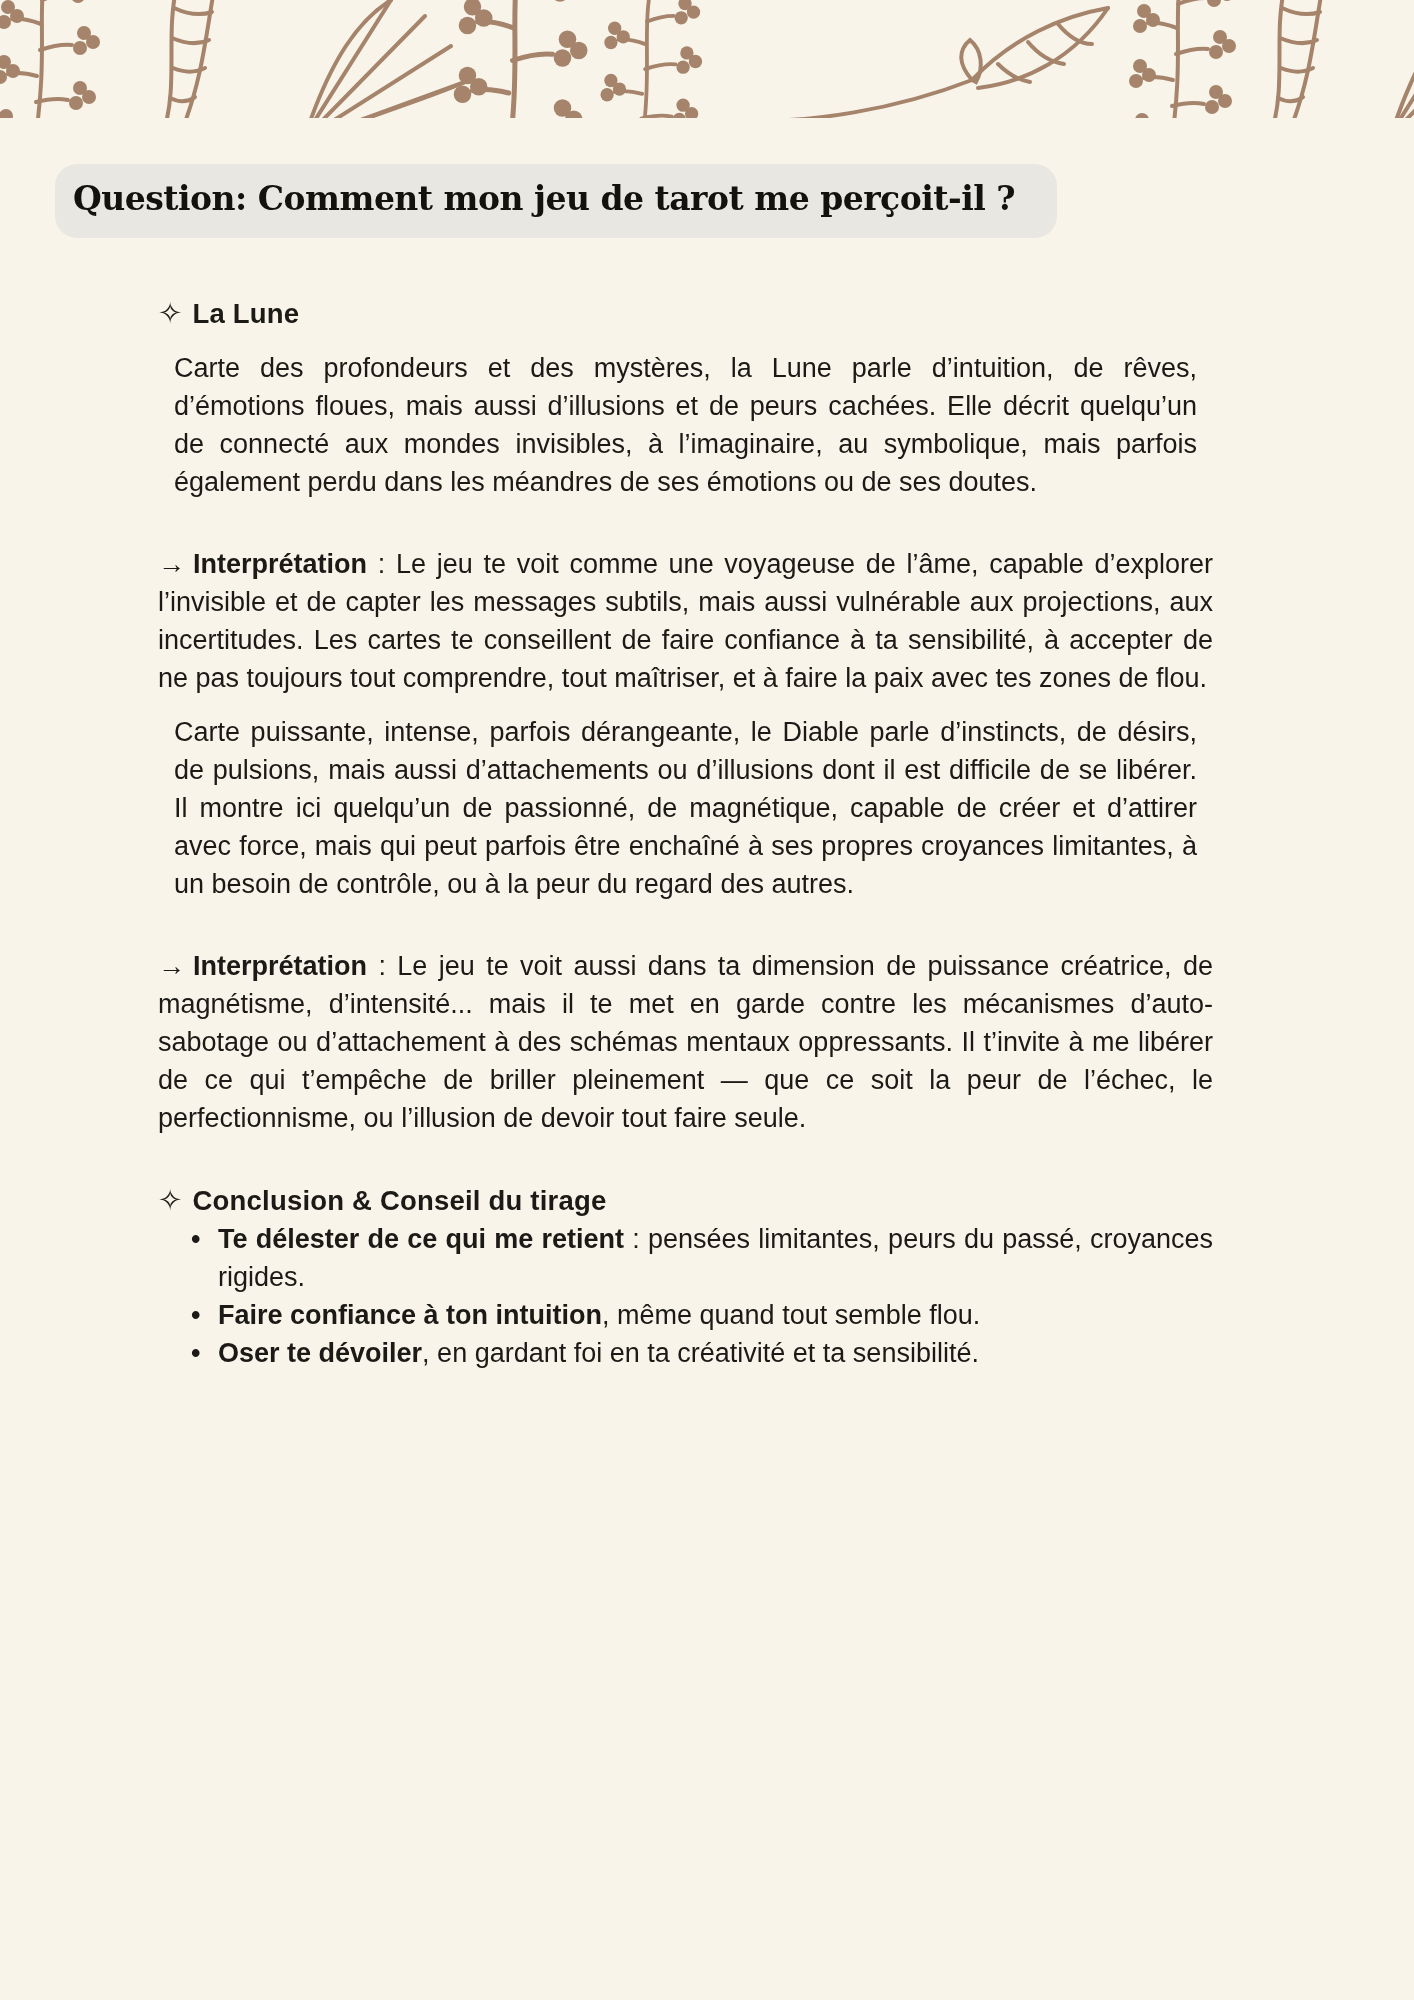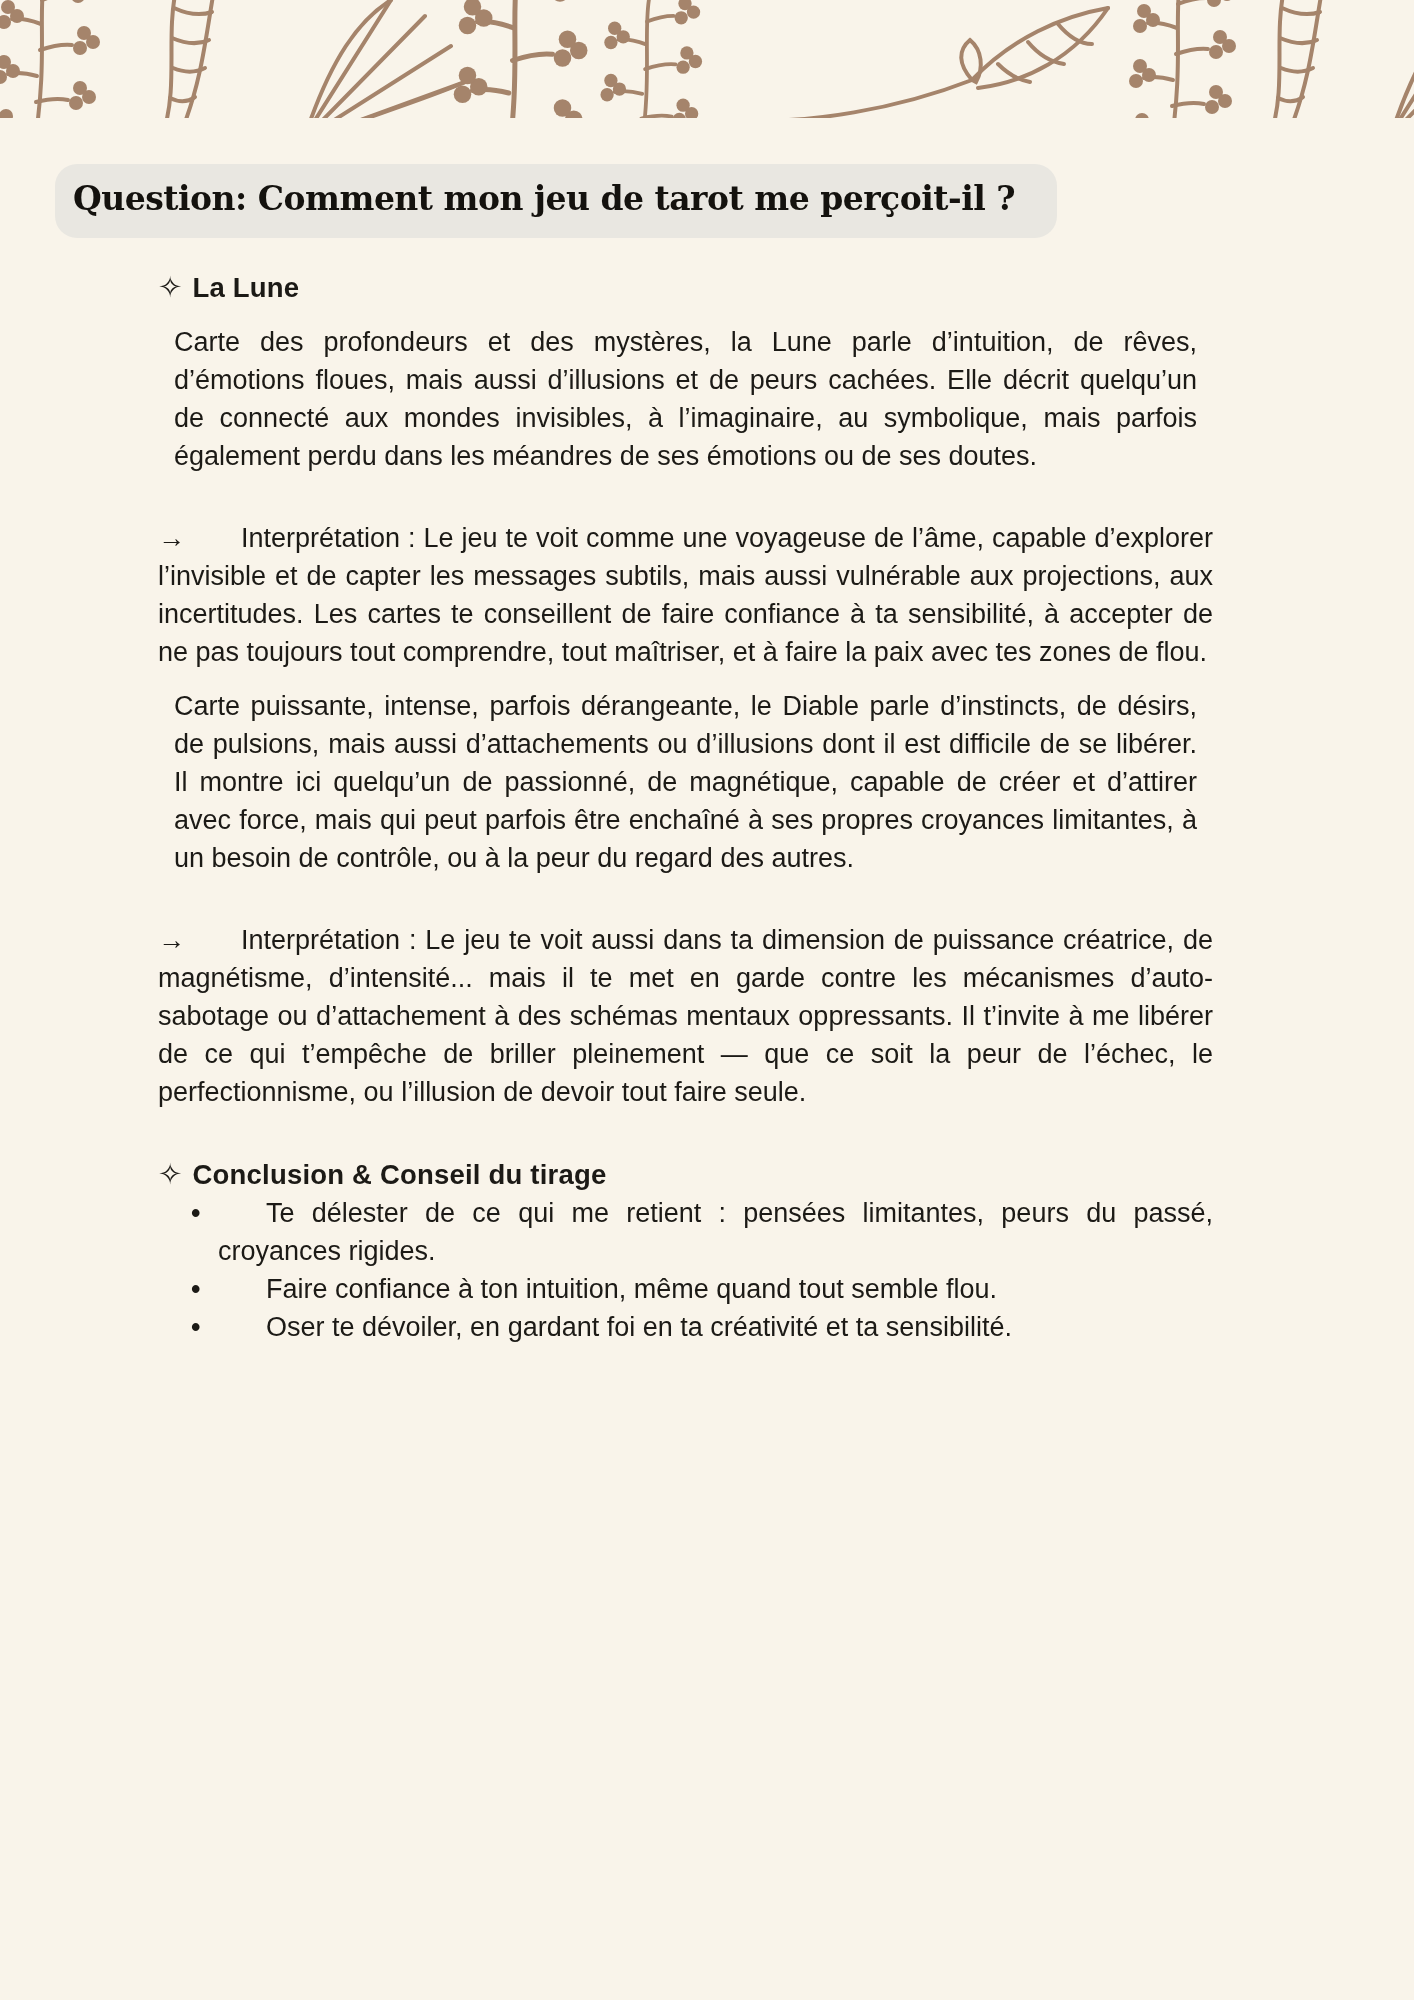--- a/index.html
+++ b/index.html
@@ -32,39 +32,39 @@
     letter-spacing: -0.5px;
     color: #14120e;
     white-space: nowrap;
     margin: 0;
   }
 
   
   .content {
     margin-left: 158px;
     width: 1055px;
-    padding-top: 30px;
+    padding-top: 56px;
     font-size: 27px;
     line-height: 38px;
     text-align: justify;
   }
   .card-heading {
     font-size: 27.5px;
     line-height: 38px;
     font-weight: bold;
     margin: 44px 0 0 0;
     text-align: left;
     letter-spacing: 0.2px;
   }
   .card-heading.first { margin-top: 0; }
   .spark { font-weight: normal; margin-right: 10px; font-size: 29px; }
   p.body-text { margin: 16px; }
   p.interp { margin: 44px 0 0 0; }
   .arrow { margin-right: 8px; }
-  b, .bold { font-weight: normal; margin-left: 48px; }
+  b, .bold { font-weight: bold; }
 
   p.intro { margin: 44px 0 0 0; text-align: left; }
   ul.advice {
     list-style: none;
     margin: 0; padding: 0;
   }
   ul.advice li {
     position: relative;
     padding-left: 60px;
     margin: 0;

